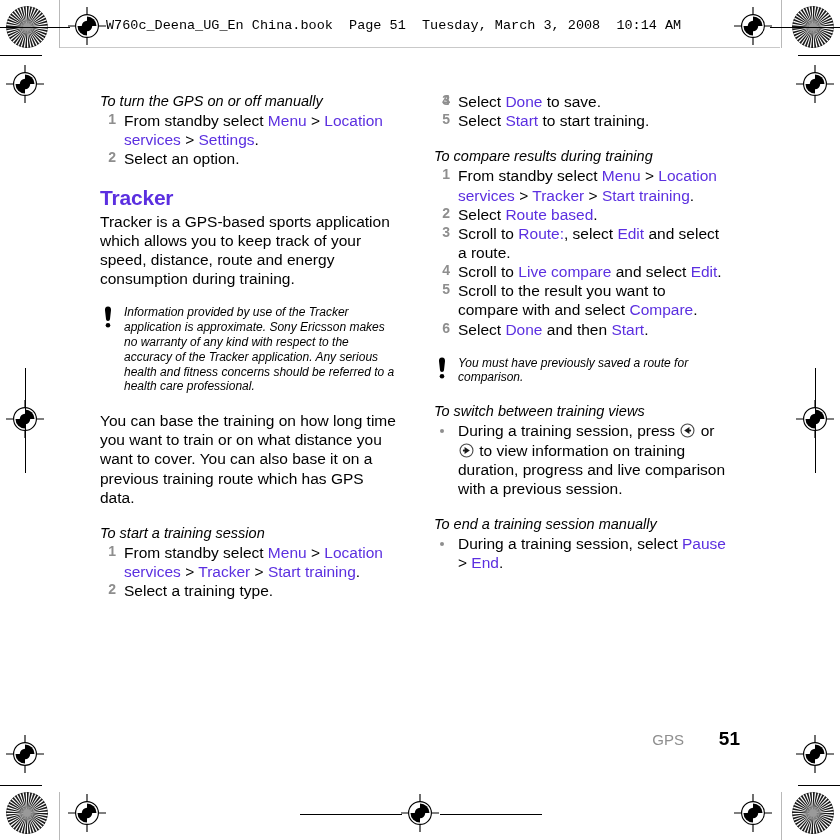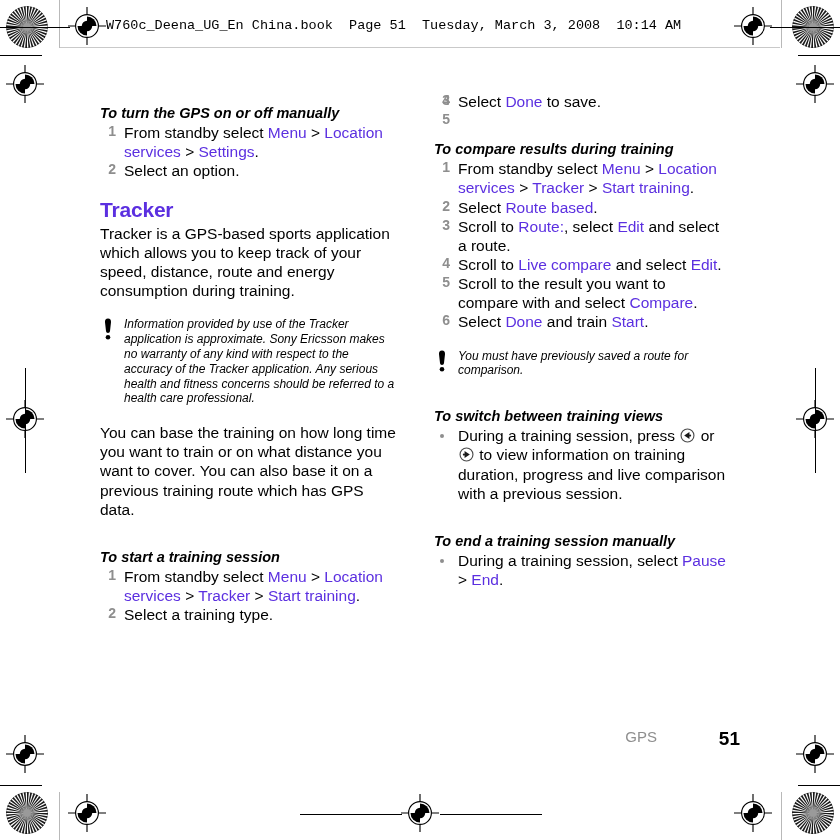--- a/index.html
+++ b/index.html
@@ -59,24 +59,24 @@
   h2.sect {
     margin: 0 0 2px 0;
     padding: 0;
     font-size: 21px;
     font-weight: bold;
     color: #5B2FE0;
     letter-spacing: -0.2px;
     line-height: 1.15;
   }
   h3.proc {
-    margin: 12px 0 1px 0;
+    margin: 0 0 1px 0;
     padding: 0;
     font-size: 14.5px;
-    font-weight: bold;
+    font-weight: normal;
     font-style: italic;
     color: #000;
     line-height: 1.25;
   }
   .spacer-md { height: 17px; }
 
   p.body {
     margin: 0;
     padding: 0;
     font-size: 15.5px;
@@ -138,35 +138,34 @@
     vertical-align: -2px;
     margin: 0 1px;
   }
 
   
   .footer {
     position: absolute;
     left: 434px; top: 728px;
     width: 306px;
     display: flex;
-    align-items: flex-start;
+    align-items: center;
     justify-content: flex-end;
     gap: 30px;
   }
   .footer .chap {
     font-size: 15px;
     color: #8e8e8e;
   }
   .footer .pageno {
     font-size: 19px;
     font-weight: bold;
     color: #000;
     min-width: 26px;
     text-align: right;
-    margin-left: 27px;
   }
 </style>
 </head>
 <body>
 
 <div class="marks">
 
   <div class="hairline hair-v hair-gray" style="left:59px; top:0; height:48px;"></div>
   <div class="hairline hair-v hair-gray" style="left:781px; top:0; height:48px;"></div>
   <div class="hairline hair-v hair-gray" style="left:59px; top:792px; height:48px;"></div>
@@ -539,20 +538,21 @@
     <ol class="steps">
       <li>
         <span class="num">3</span>
       </li>
       <li>
         <span class="num">4</span>
         <span><span>Select </span><span class="ui">Done</span><span> to save.</span></span>
       </li>
       <li>
         <span class="num">5</span>
+        <span><span>Select </span><span class="ui">Start</span><span> to start training.</span></span>
       </li>
     </ol>
 
     <div class="spacer-md"></div>
 
     <h3 class="proc">To compare results during training</h3>
 
     <ol class="steps">
       <li>
         <span class="num">1</span>
@@ -569,21 +569,21 @@
       <li>
         <span class="num">4</span>
         <span><span>Scroll to </span><span class="ui">Live compare</span><span> and select </span><span class="ui">Edit</span><span>.</span></span>
       </li>
       <li>
         <span class="num">5</span>
         <span><span>Scroll to the result you want to compare with and select </span><span class="ui">Compare</span><span>.</span></span>
       </li>
       <li>
         <span class="num">6</span>
-        <span><span>Select </span><span class="ui">Done</span><span> and train </span><span class="ui">Start</span><span>.</span></span>
+        <span><span>Select </span><span class="ui">Done</span><span> and then </span><span class="ui">Start</span><span>.</span></span>
       </li>
     </ol>
 
     <div class="spacer-md"></div>
 
     <div class="note">
       <svg class="bang" viewBox="0 0 12 22">
         <path d="M6 0.5 C8.2 0.5 9.2 2 9.0 4.2 L8.0 13.0 C7.9 14.3 7.1 15.0 6 15.0 C4.9 15.0 4.1 14.3 4.0 13.0 L3.0 4.2 C2.8 2 3.8 0.5 6 0.5 Z" fill="#000"></path>
         <circle cx="6" cy="19.2" r="2.3" fill="#000"></circle>
       </svg>

